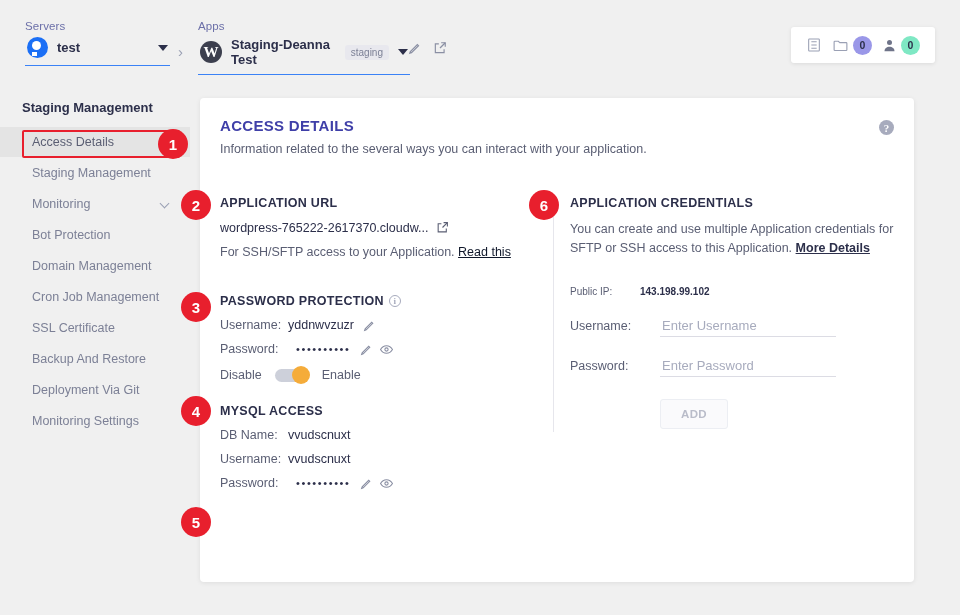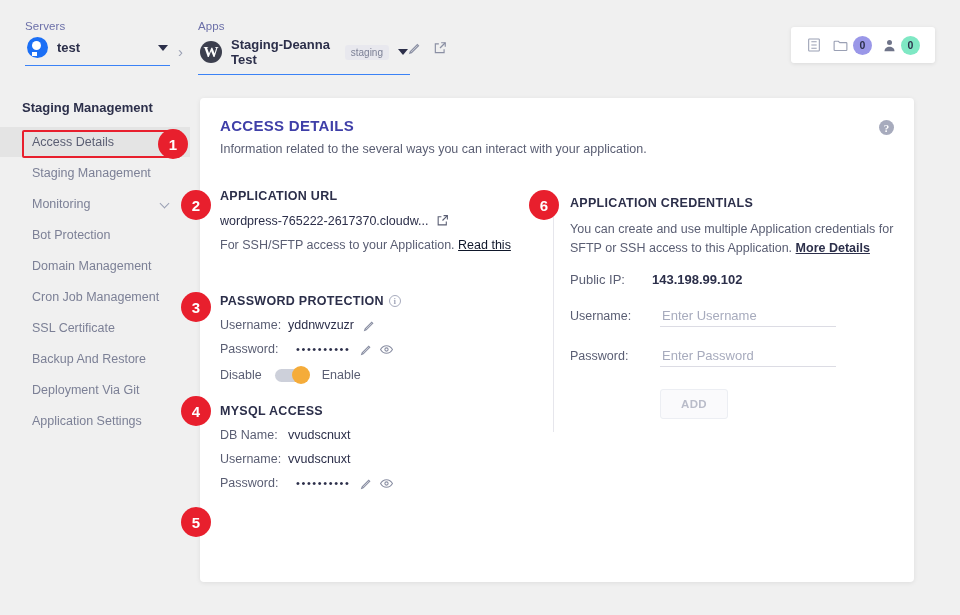--- a/index.html
+++ b/index.html
@@ -146,21 +146,21 @@
 
   .kv { display: flex; align-items: center; font-size: 12.5px; margin-top: 10px; }
   .kv .k { color: #5a5e73; width: 68px; flex: 0 0 68px; }
   .kv .v { color: #2c2f4a; }
   .ico { margin-left: 9px; display: inline-flex; }
   .ico svg { width: 13px; height: 13px; }
 
   .dots { letter-spacing: 1.6px; font-size: 11px; color: #2c2f4a; }
 
   
-  #app-url-section { position: absolute; left: 20px; top: 91px; }
+  #app-url-section { position: absolute; left: 20px; top: 98px; }
   .url-row { display: flex; align-items: flex-start; gap: 8px; margin-top: 11px; }
   .url-text { font-size: 12.5px; color: #2c2f4a; }
   .sftp-line { font-size: 12.5px; color: #5a5e73; margin-top: 10px; }
   .sftp-line a { color: #0f172a; font-weight: 400; text-decoration: underline; }
 
   #password-section { position: absolute; left: 20px; top: 196px; }
   .toggle-row { display: flex; align-items: center; gap: 13px; margin-top: 12px; font-size: 12.5px; color: #5a5e73; }
   .toggle {
     width: 34px; height: 13px; border-radius: 7px;
     background: #cdd0da; position: relative;
@@ -184,21 +184,21 @@
   
   .divider {
     position: absolute; left: 353px; top: 97px;
     width: 1px; height: 237px; background: #e6e6ec;
   }
 
   
   #credentials-section { position: absolute; left: 370px; top: 98px; width: 330px; }
   .cred-desc { font-size: 12.5px; color: #5a5e73; line-height: 1.5; margin-top: 10px; }
   .cred-desc a { color: #2c2f4a; font-weight: 700; text-decoration: underline; }
-  .ip-row { display: flex; align-items: center; font-size: 13px; margin-top: 14px; gap: 12px; }
+  .ip-row { display: flex; align-items: center; font-size: 10px; margin-top: 28px; }
   .ip-row .k { color: #5a5e73; width: 70px; flex: 0 0 70px; }
   .ip-row .v { color: #2c2f4a; font-weight: 700; }
 
   .field-row { display: flex; align-items: center; margin-top: 18px; }
   .field-row .k { font-size: 12.5px; color: #5a5e73; width: 90px; flex: 0 0 90px; }
   .field-row input {
     width: 176px; border: none; border-bottom: 1px solid #dcdce4;
     font-size: 13px; color: #2c2f4a; padding: 3px 2px;
     outline: none; background: transparent;
     font-family: "Liberation Sans", sans-serif;
@@ -318,21 +318,21 @@
     <div class="nav-item">
       <span>SSL Certificate</span>
     </div>
     <div class="nav-item">
       <span>Backup And Restore</span>
     </div>
     <div class="nav-item">
       <span>Deployment Via Git</span>
     </div>
     <div class="nav-item">
-      <span>Application Settings</span>
+      <span>Monitoring Settings</span>
     </div>
   </div>
   <div class="hl-box"></div>
 
   <div class="card">
 
     <div class="help-icon">?</div>
     <div class="card-title">ACCESS DETAILS</div>
     <div class="card-sub">Information related to the several ways you can interact with your application.</div>
 

